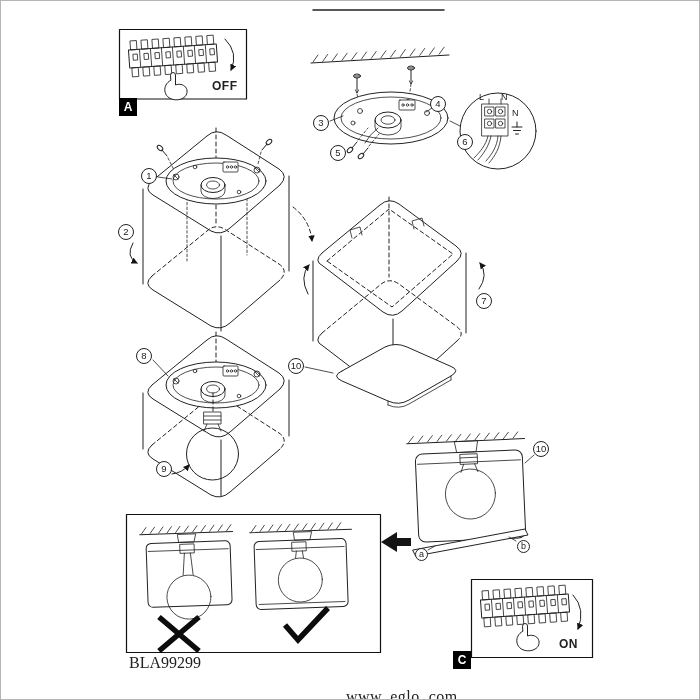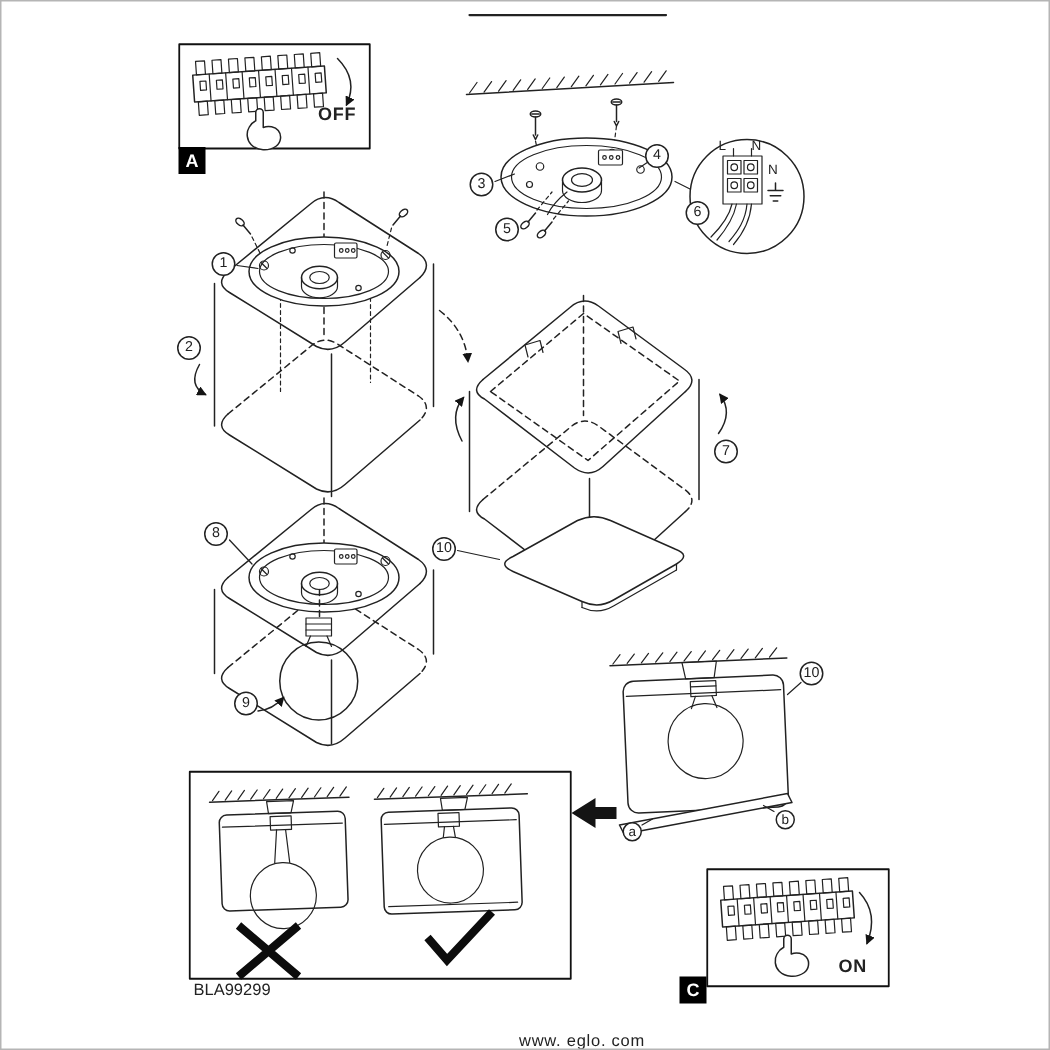--- a/index.html
+++ b/index.html
@@ -17,21 +17,21 @@
   .art .solid{fill:#141414;stroke:none}
   .art .mark{stroke:#0c0c0c;stroke-width:5.5;stroke-linecap:butt;stroke-linejoin:miter}
   .callout{position:absolute;width:16px;height:16px;border:1.2px solid #222;border-radius:50%;
         display:flex;align-items:center;justify-content:center;font-size:9.5px;line-height:1;
         background:#fff;box-sizing:border-box;z-index:3;}
   .letter-callout{width:13px;height:13px;font-size:9px;}
   .block-label{position:absolute;width:18px;height:18px;background:#000;color:#fff;font-weight:bold;
         font-size:12px;display:flex;align-items:center;justify-content:center;z-index:3;}
   .state-label{position:absolute;font-weight:bold;font-size:12px;letter-spacing:.5px;z-index:3;}
   .wire-label{position:absolute;font-size:9px;line-height:1;z-index:3;}
-  .footer-text{position:absolute;font-family:Liberation Sans, sans-serif;font-size:11px;z-index:3;}
+  .footer-text{position:absolute;font-family:Liberation Serif, serif;font-size:16px;z-index:3;}
 </style>
 </head>
 <body>
 
 <div class="page">
 
 <svg class="art" width="700" height="700" viewBox="0 0 700 700">
   <defs>
     <marker id="ah" viewBox="0 0 10 10" refX="8.5" refY="5" markerWidth="6.5" markerHeight="6.5" orient="auto-start-reverse">
       <path class="solid" d="M0,0L10,5L0,10Z"></path>
@@ -247,21 +247,21 @@
     <rect class="frame" x="470.5" y="578.5" width="121" height="78"></rect>
     <g transform="rotate(-4 524 605)">
           <use href="#breaker" transform="translate(480,586)"></use>
         </g>
     <use href="#hand" transform="translate(524,625)"></use>
     <path d="M572,594Q585,608 577,628" marker-end="url(#ah)"></path>
   </g>
 </svg>
 
 <span class="block-label" style="left:118px;top:97px">A</span>
-<span class="state-label" style="left:211px;top:68px">OFF</span>
+<span class="state-label" style="left:211px;top:78px">OFF</span>
 <span class="block-label" style="left:452px;top:650px">C</span>
 <span class="state-label" style="left:558px;top:636px">ON</span>
 
 <span class="callout" style="left:140px;top:167px">1</span>
 <span class="callout" style="left:117px;top:223px">2</span>
 <span class="callout" style="left:312px;top:114px">3</span>
 <span class="callout" style="left:429px;top:95px">4</span>
 <span class="callout" style="left:329px;top:144px">5</span>
 <span class="callout" style="left:456px;top:133px">6</span>
 <span class="callout" style="left:475px;top:292px">7</span>

